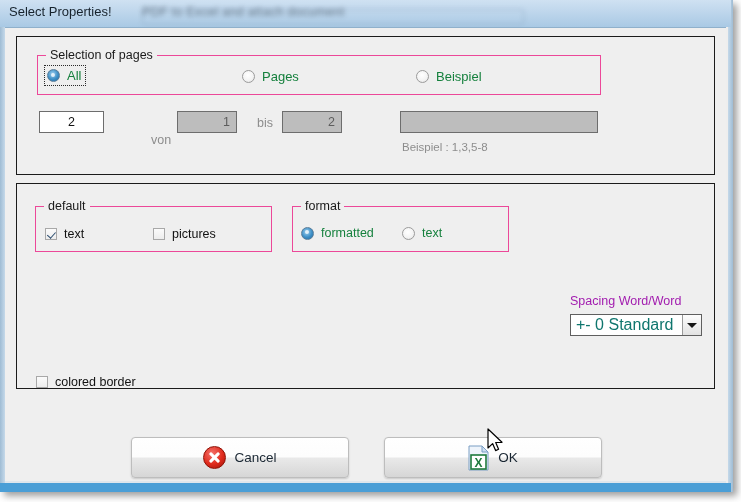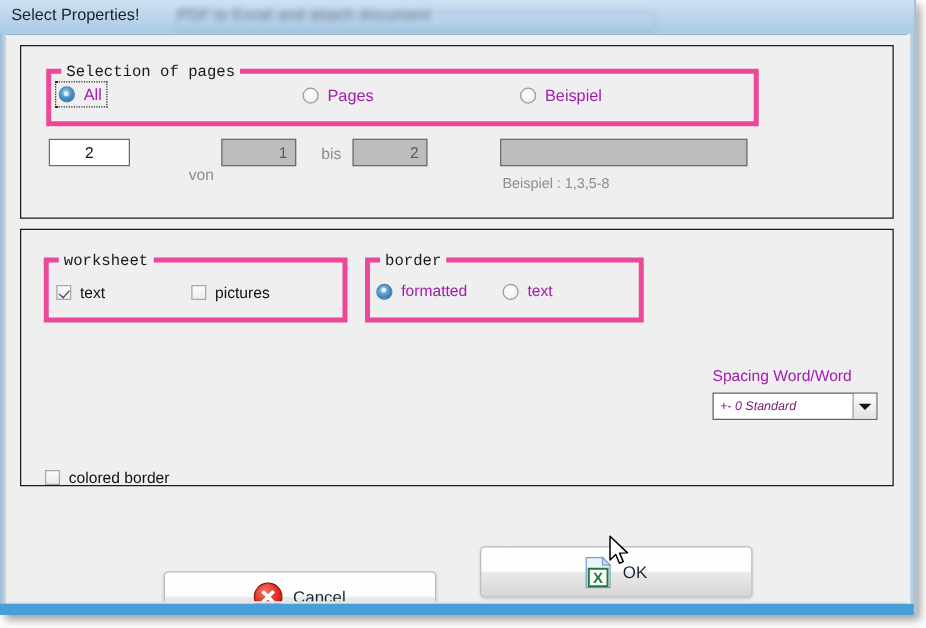--- a/index.html
+++ b/index.html
@@ -97,23 +97,22 @@
     position: absolute;
     background: #efefef;
     border: 1px solid #1b1b1b;
   }
   #panel-pages { left: 11px; top: 8px; width: 697px; height: 137px; }
   #panel-options { left: 11px; top: 155px; width: 697px; height: 204px; }
 
   
   .group {
     position: absolute;
-    border: 4px solid #ec4899;
+    border: 1px solid #ec4899;
     background: transparent;
-    font-family: Liberation Mono, monospace;
   }
   .group-legend {
     position: absolute;
     top: -8px; left: 8px;
     background: #efefef;
     padding: 0 4px;
     font-size: 12.5px;
     color: #1a1a1a;
     white-space: nowrap;
   }
@@ -146,21 +145,21 @@
     content: "";
     position: absolute;
     left: 3px; top: 2.5px;
     width: 4px; height: 4px;
     border-radius: 50%;
     background: rgba(255,255,255,0.75);
   }
   .radio-label {
     margin-left: 7px;
     font-size: 13px;
-    color: #a21caf;
+    color: #15803d;
   }
   .focus-ring {
     border: 1px dotted #2a2a2a;
     padding: 2px 4px 2px 2px;
     margin: -3px -5px -3px -3px;
   }
 
   
   .check-row {
     position: absolute;
@@ -234,24 +233,23 @@
     position: absolute;
     box-sizing: border-box;
     border: 1px solid #5f5f5f;
     background: #ffffff;
     display: flex;
     align-items: center;
   }
   .select-value {
     flex: 1;
     padding-left: 5px;
-    font-size: 10px;
-    color: #701a75;
-    white-space: nowrap;
-    font-style: italic;
+    font-size: 16px;
+    color: #0f766e;
+    white-space: nowrap;
   }
   .select-arrow {
     width: 19px;
     height: 100%;
     box-sizing: border-box;
     background: linear-gradient(to bottom, #fdfdfd, #e2e2e2);
     border-left: 1px solid #9a9a9a;
     display: flex;
     align-items: center;
     justify-content: center;
@@ -273,21 +271,21 @@
     box-shadow: 0 1px 2px rgba(0,0,0,0.16);
     display: flex;
     align-items: center;
     justify-content: center;
     gap: 8px;
   }
   .btn-text {
     font-size: 13.5px;
     color: #1a2733;
   }
-  #btn-cancel { left: 126px; top: 409px; width: 218px; height: 41px; margin-top: 20px; }
+  #btn-cancel { left: 126px; top: 409px; width: 218px; height: 41px; }
   #btn-ok     { left: 379px; top: 409px; width: 218px; height: 41px; }
 
   .icon-cancel {
     width: 21px; height: 21px;
     border-radius: 50%;
     background: radial-gradient(circle at 38% 30%, #f4726a 0%, #e02b1d 55%, #9d1208 100%);
     border: 1px solid #8d1105;
     position: relative;
     flex: none;
   }
@@ -363,33 +361,33 @@
       <div class="textbox disabled" style="left:265px; top:74px; width:60px; height:22px; padding:4px 6px 0 0;">2</div>
 
       <div class="textbox disabled blank" style="left:383px; top:74px; width:198px; height:22px;"></div>
 
       <div class="hint" style="left:385px; top:104px;">Beispiel : 1,3,5-8</div>
     </div>
 
     <div class="panel" id="panel-options">
 
       <div class="group" id="group-transfer">
-        <span class="group-legend">worksheet</span>
+        <span class="group-legend">default</span>
       </div>
       <div class="check-row" style="left:28px; top:43px;">
         <span class="checkbox checked"></span>
         <span class="check-label">text</span>
       </div>
       <div class="check-row" style="left:136px; top:43px;">
         <span class="checkbox"></span>
         <span class="check-label">pictures</span>
       </div>
 
       <div class="group" id="group-format">
-        <span class="group-legend">border</span>
+        <span class="group-legend">format</span>
       </div>
       <div class="radio-row" style="left:284px; top:42px;">
         <span class="radio checked"></span>
         <span class="radio-label" style="font-size:12.5px;">formatted</span>
       </div>
       <div class="radio-row" style="left:385px; top:42px;">
         <span class="radio"></span>
         <span class="radio-label" style="font-size:12.5px;">text</span>
       </div>
 

